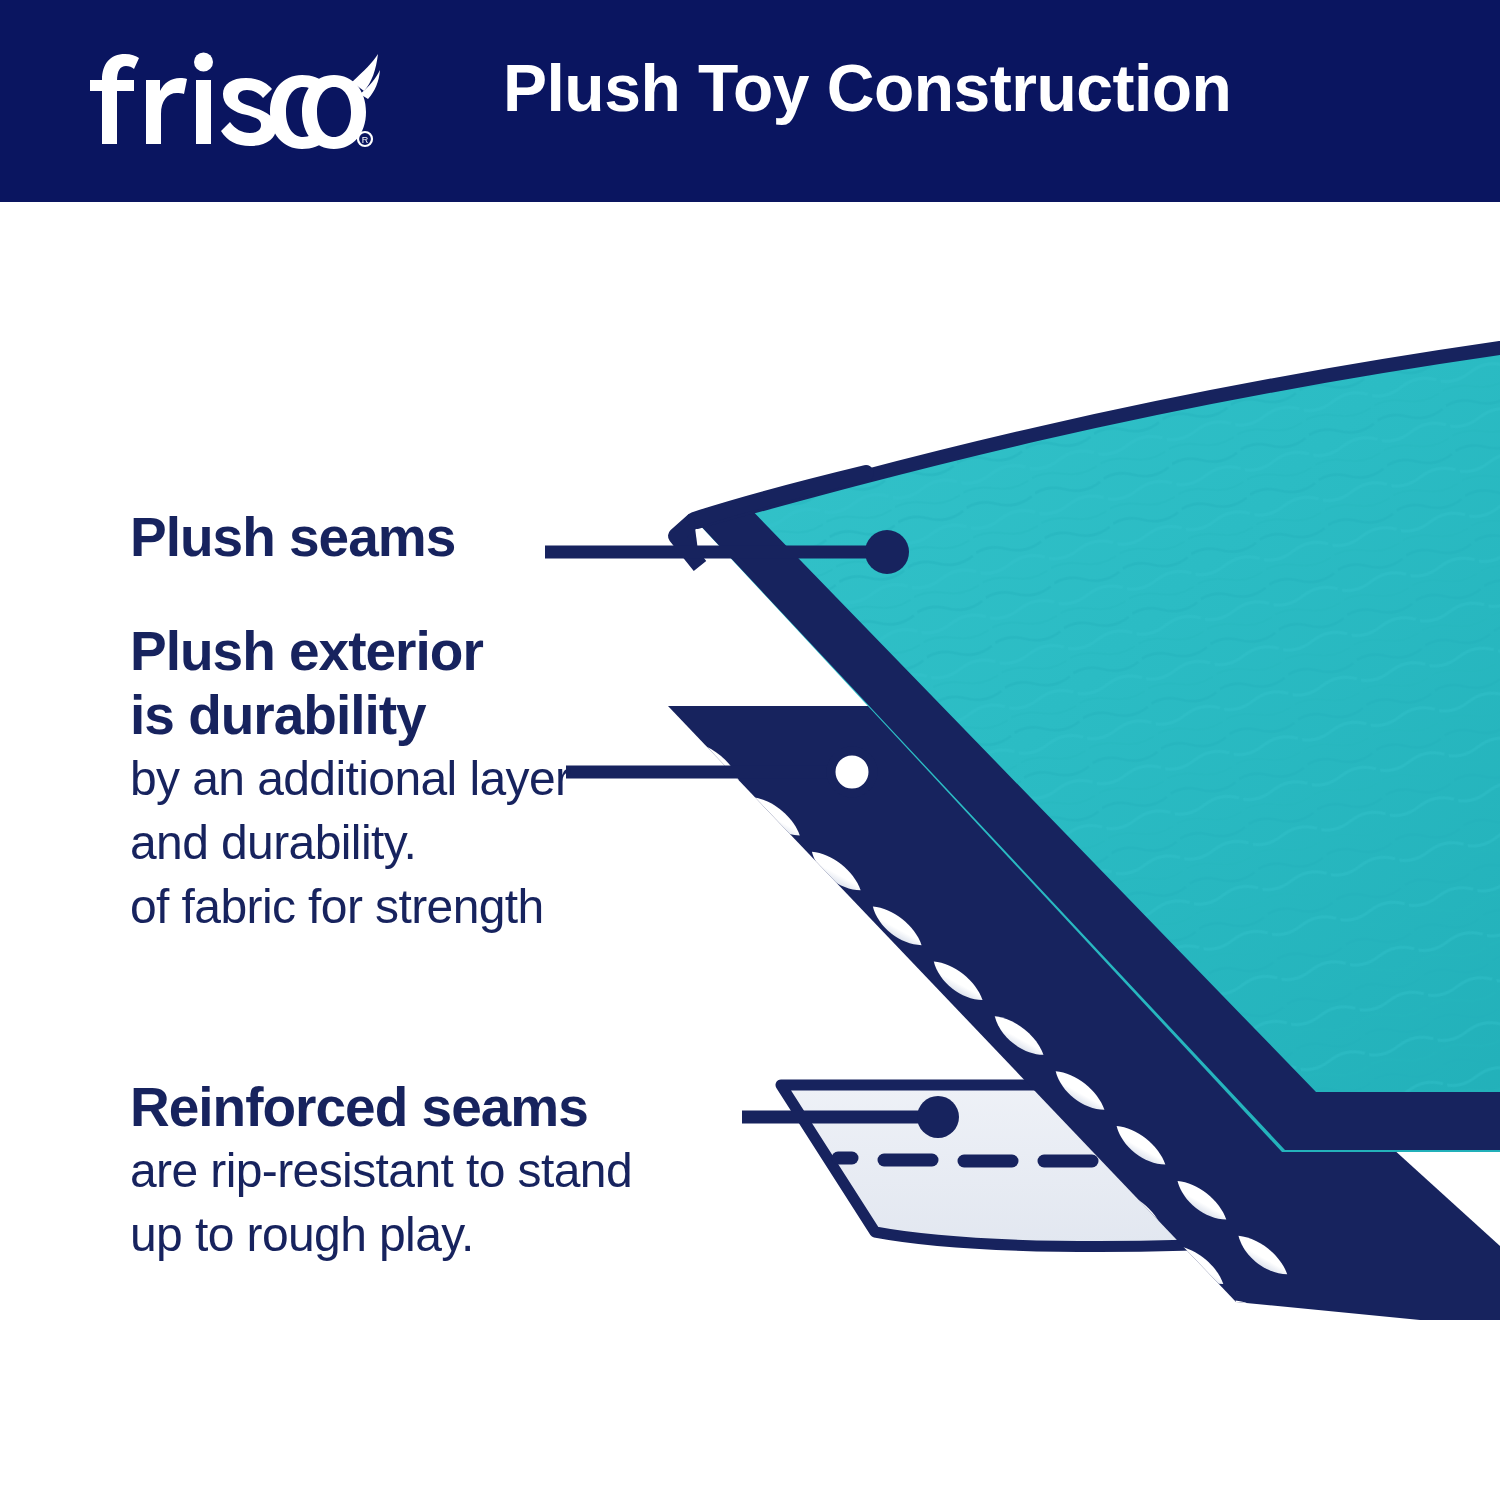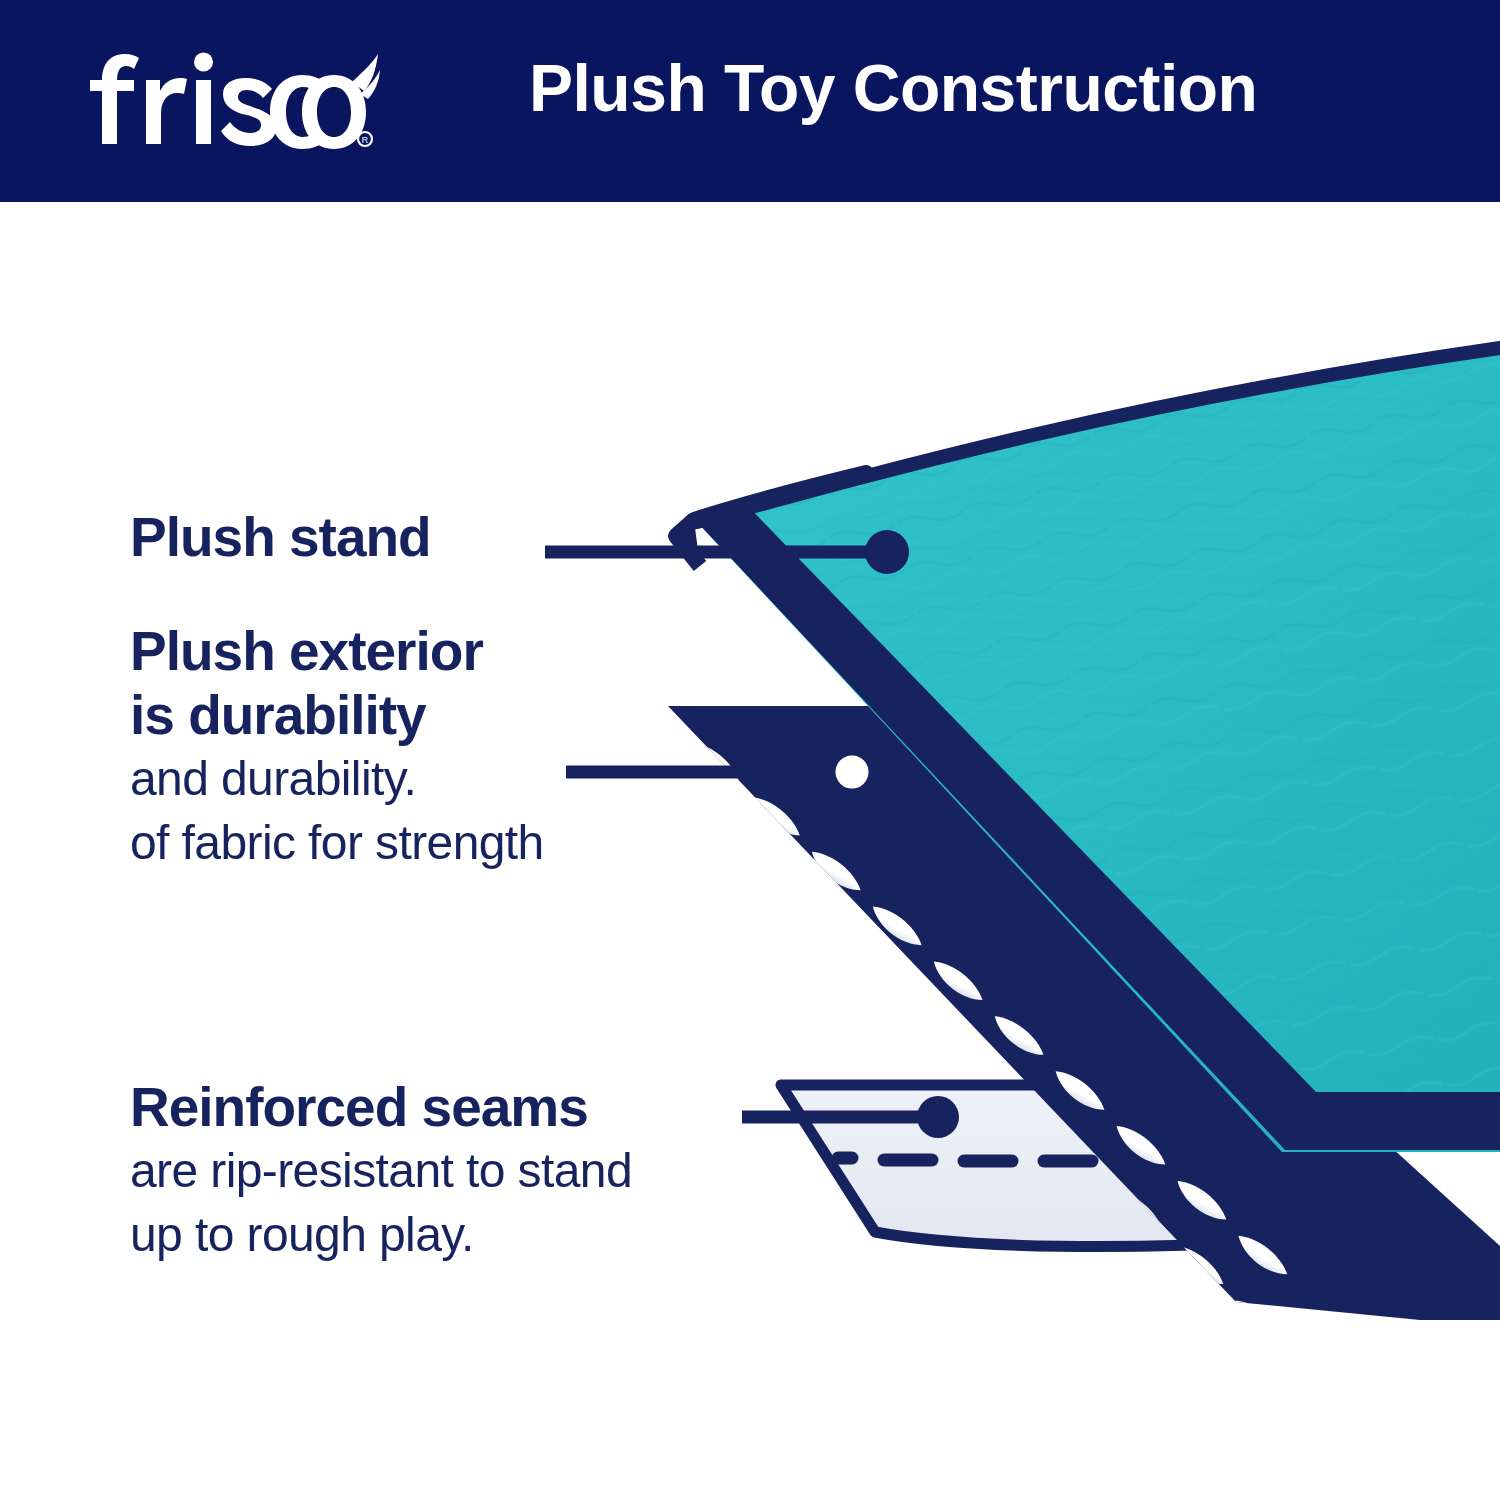--- a/index.html
+++ b/index.html
@@ -17,21 +17,21 @@
     position:absolute;left:0;top:0;width:1500px;height:202px;
     background:#0a1560;
     display:flex;align-items:center;
   }
   .logo{
     position:absolute;left:84px;top:48px;
     width:300px;height:105px;
   }
   .logo svg{display:block;width:100%;height:100%;}
   .header-title{
-    position:absolute;left:529px;top:50px;
+    position:absolute;left:503px;top:50px;
     color:#ffffff;
     font-size:66px;
     font-weight:bold;
     letter-spacing:-0.5px;
     white-space:nowrap;
     font-family:"Liberation Sans", sans-serif;
   }
 
   
   .callout{position:absolute;left:130px;}
@@ -250,26 +250,27 @@
       <line x1="545" y1="552" x2="887" y2="552"></line>
       <line x1="566" y1="772" x2="852" y2="772"></line>
       <line x1="742" y1="1117" x2="938" y2="1117"></line>
     </g>
     <circle cx="887" cy="552" r="22" fill="#17235e"></circle>
     <circle cx="852" cy="772" r="21" fill="#ffffff" stroke="#17235e" stroke-width="9"></circle>
     <circle cx="938" cy="1117" r="21" fill="#17235e"></circle>
   </svg>
 
   <div class="callout" id="callout-1">
-    <div class="head">Plush stand</div>
+    <div class="head">Plush seams</div>
   </div>
 
   <div class="callout" id="callout-2">
     <div class="head">Plush exterior</div>
     <div class="head">is durability</div>
+    <div class="body">by an additional layer</div>
     <div class="body">and durability.</div>
     <div class="body">of fabric for strength</div>
   </div>
 
   <div class="callout" id="callout-3">
     <div class="head">Reinforced seams</div>
     <div class="body">are rip-resistant to stand</div>
     <div class="body">up to rough play.</div>
   </div>
 

